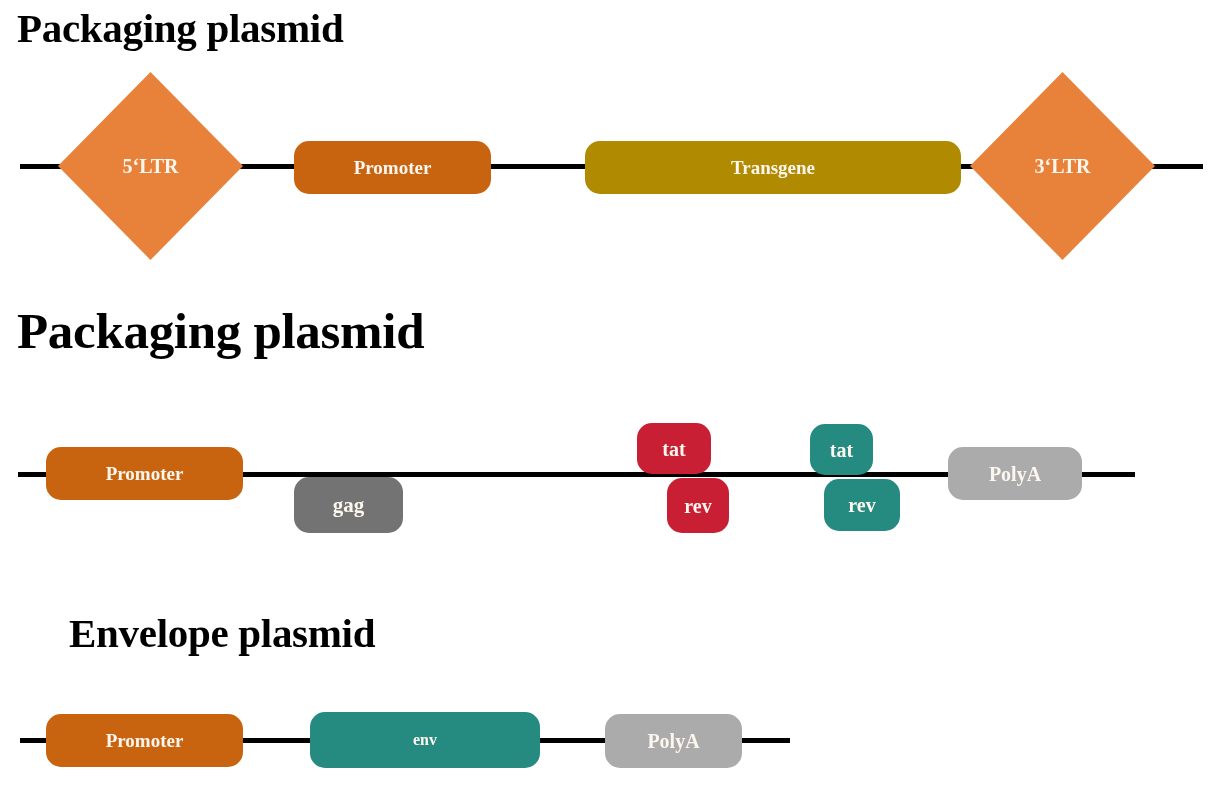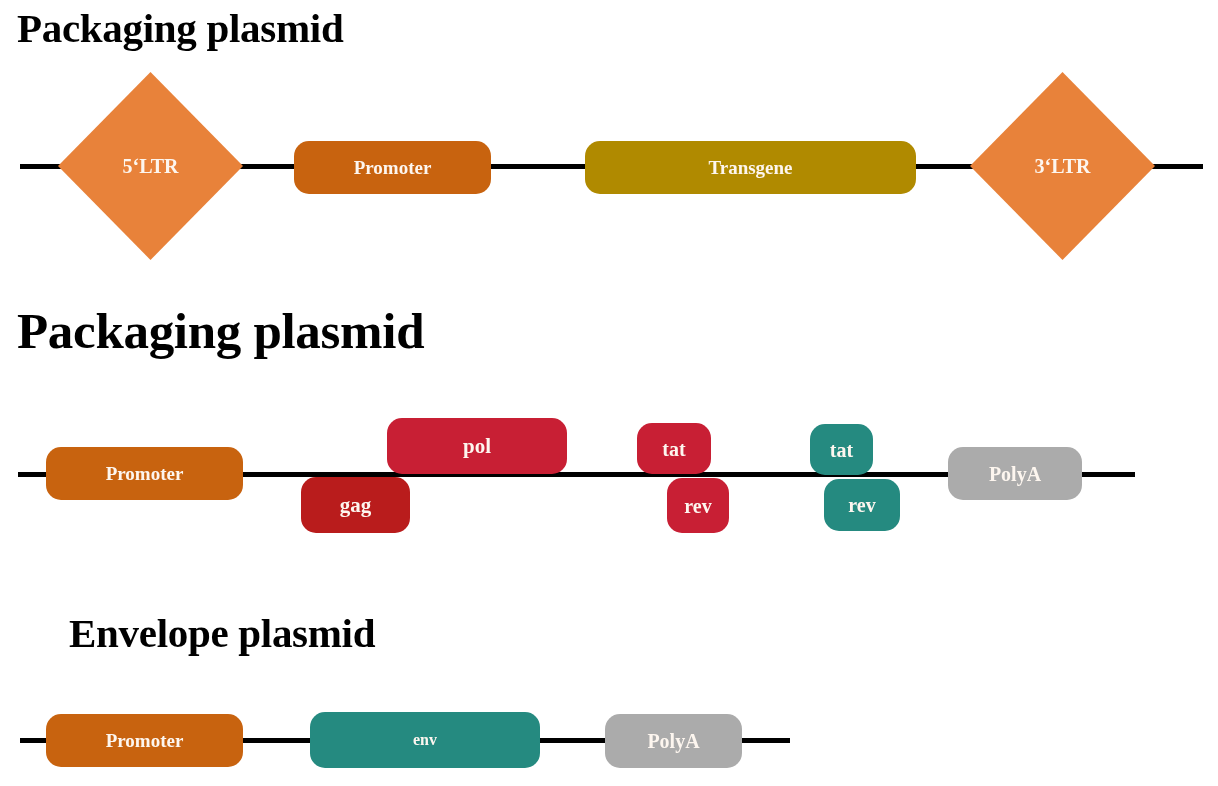--- a/index.html
+++ b/index.html
@@ -93,43 +93,40 @@
 
   <div class="ltr-diamond" style="left: 58px; top: 72px; width: 185px; height: 188px; font-size: 20px;">
     <span class="diamond-shape" style="background: rgb(232, 130, 58);"></span>
     <span class="diamond-label">5‘LTR</span>
   </div>
 
   <div class="gene-box" style="left: 294px; top: 141px; width: 197px; height: 53px; font-size: 19px; background: rgb(200, 99, 15);">
     <span>Promoter</span>
   </div>
 
-  <div class="gene-box" style="left: 585px; top: 141px; width: 331px; height: 53px; font-size: 19px; background: rgb(176, 138, 0);">
+  <div class="gene-box" style="left: 585px; top: 141px; width: 376px; height: 53px; font-size: 19px; background: rgb(176, 138, 0);">
     <span>Transgene</span>
   </div>
 
   <div class="ltr-diamond" style="left: 970px; top: 72px; width: 185px; height: 188px; font-size: 20px;">
     <span class="diamond-shape" style="background: rgb(232, 130, 58);"></span>
     <span class="diamond-label">3‘LTR</span>
   </div>
 
   <div class="section-title" id="title-packaging" style="color: rgb(0, 0, 0);">Packaging plasmid</div>
   <div class="backbone" style="left: 18px; top: 472px; width: 1117px; height: 5px; background: rgb(0, 0, 0);"></div>
 
   <div class="gene-box" style="left: 46px; top: 447px; width: 197px; height: 53px; font-size: 19px; background: rgb(200, 99, 15);">
     <span>Promoter</span>
   </div>
 
-  <div class="gene-box" style="left: 301px; top: 477px; width: 109px; height: 56px; font-size: 21px; background: #b91c1c;">
+  <div class="gene-box" style="left: 294px; top: 477px; width: 109px; height: 56px; font-size: 21px; background: #737373;">
     <span>gag</span>
   </div>
 
-  <div class="gene-box" style="left: 387px; top: 418px; width: 180px; height: 56px; font-size: 21px; background: rgb(200, 31, 52);">
-    <span>pol</span>
-  </div>
 
   <div class="gene-box" style="left: 637px; top: 423px; width: 74px; height: 51px; font-size: 20px; background: rgb(200, 31, 52);">
     <span>tat</span>
   </div>
 
   <div class="gene-box" style="left: 667px; top: 478px; width: 62px; height: 55px; font-size: 20px; background: rgb(200, 31, 52);">
     <span>rev</span>
   </div>
 
   <div class="gene-box" style="left: 810px; top: 424px; width: 63px; height: 51px; font-size: 20px; background: rgb(37, 138, 128);">

